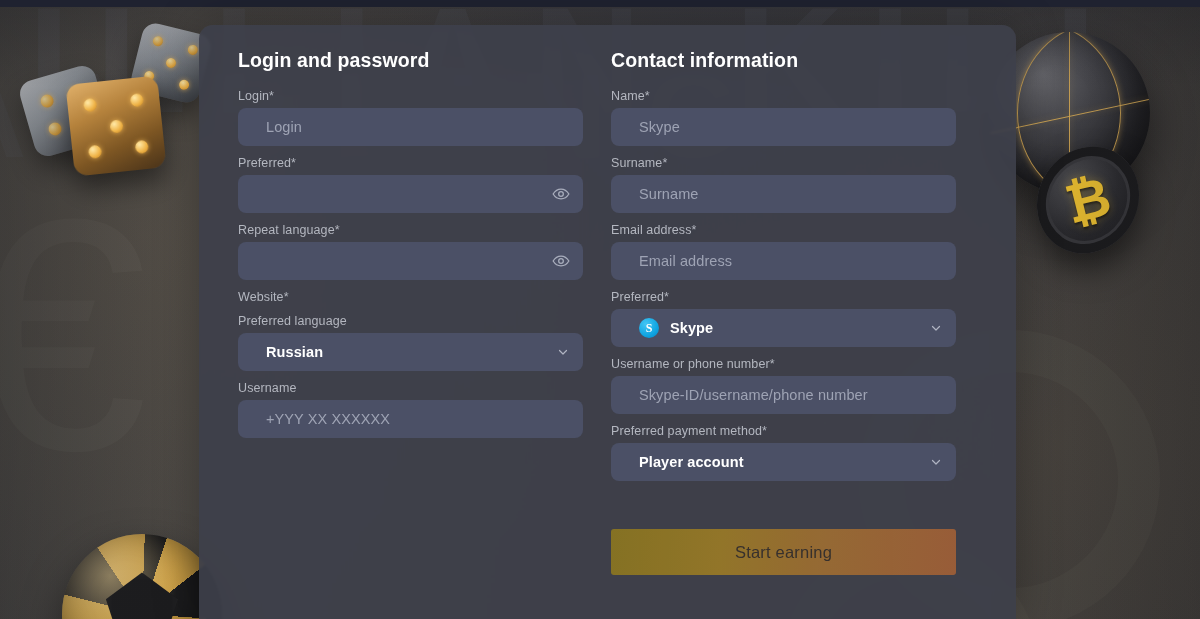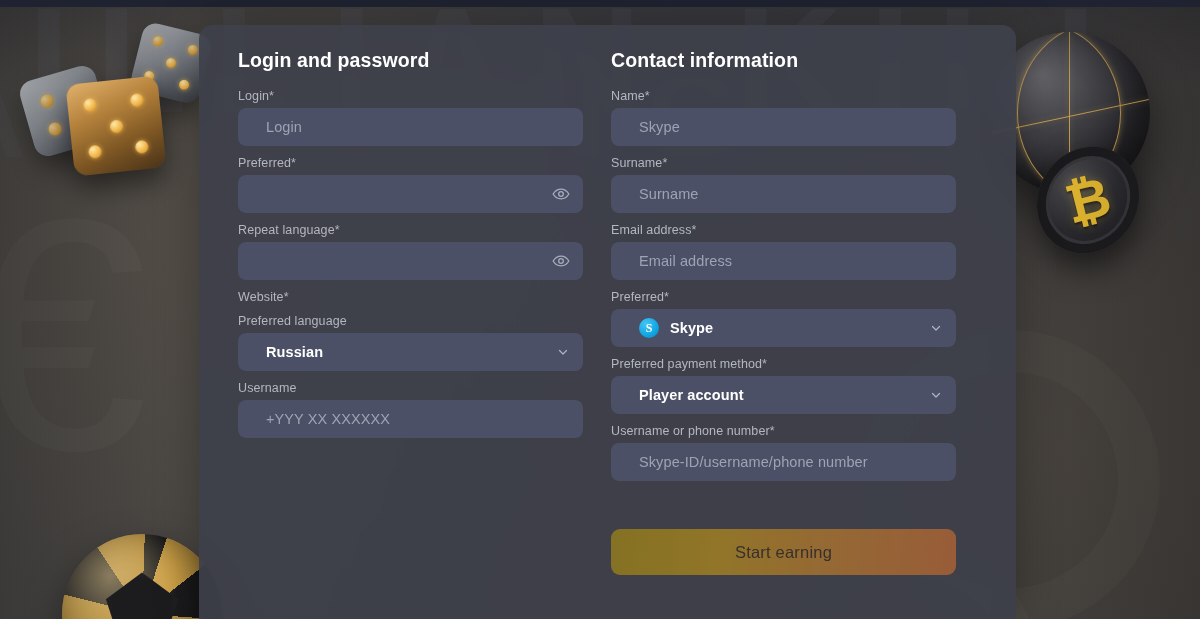--- a/index.html
+++ b/index.html
@@ -319,21 +319,21 @@
     font-weight: 700;
     font-family: "Liberation Serif", serif;
     line-height: 1;
   }
 
   .submit-wrap { margin-top: 48px; }
   .submit-btn {
     width: 100%;
     height: 46px;
     border: none;
-    border-radius: 9px;
+    border-radius: 3px;
     background: linear-gradient(95deg, #8b7620 0%, #9a7a27 32%, #9d6d33 62%, #a05f37 100%);
     color: #37302b;
     font-size: 16.5px;
     font-family: "Liberation Sans", sans-serif;
     letter-spacing: 0.2px;
     cursor: pointer;
     opacity: 0.92;
     text-align: center;
   }
 </style>
@@ -498,35 +498,35 @@
         <span class="control-text filled">Skype</span>
         <span class="chev">
           <svg width="12" height="12" viewBox="0 0 24 24" fill="none" stroke="#b0b4c2" stroke-width="2.4" stroke-linecap="round" stroke-linejoin="round">
               <polyline points="5 9 12 16 19 9"></polyline>
             </svg>
         </span>
       </div>
     </div>
 
     <div class="field">
+      <label class="field-label">Username or phone number*</label>
+      <div class="control">
+        <span class="control-text">Skype-ID/username/phone number</span>
+      </div>
+    </div>
+
+    <div class="field">
       <label class="field-label">Preferred payment method*</label>
       <div class="control">
         <span class="control-text filled">Player account</span>
         <span class="chev">
           <svg width="12" height="12" viewBox="0 0 24 24" fill="none" stroke="#b0b4c2" stroke-width="2.4" stroke-linecap="round" stroke-linejoin="round">
               <polyline points="5 9 12 16 19 9"></polyline>
             </svg>
         </span>
       </div>
     </div>
 
-    <div class="field">
-      <label class="field-label">Username or phone number*</label>
-      <div class="control">
-        <span class="control-text">Skype-ID/username/phone number</span>
-      </div>
-    </div>
-
     <div class="submit-wrap">
       <button class="submit-btn">Start earning</button>
     </div>
   </div>
 </div>
 
 </body></html>

